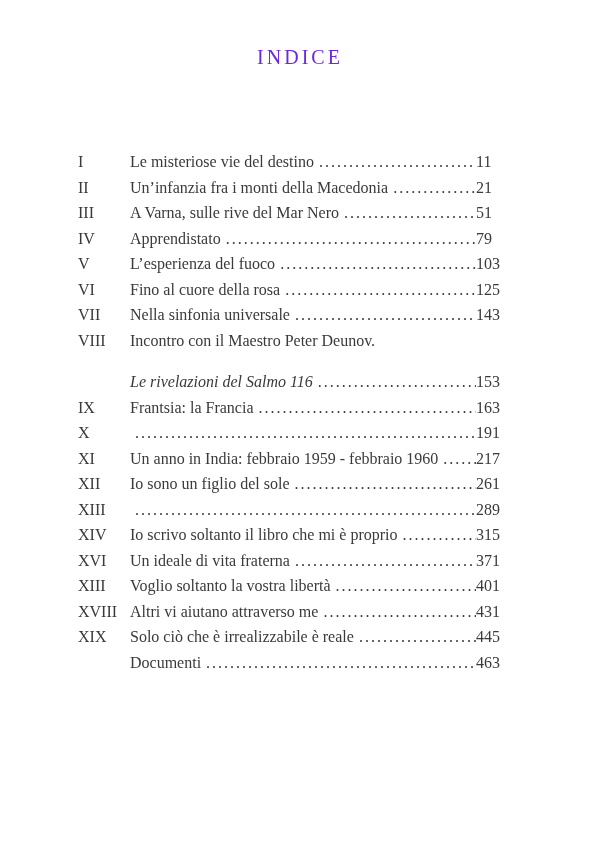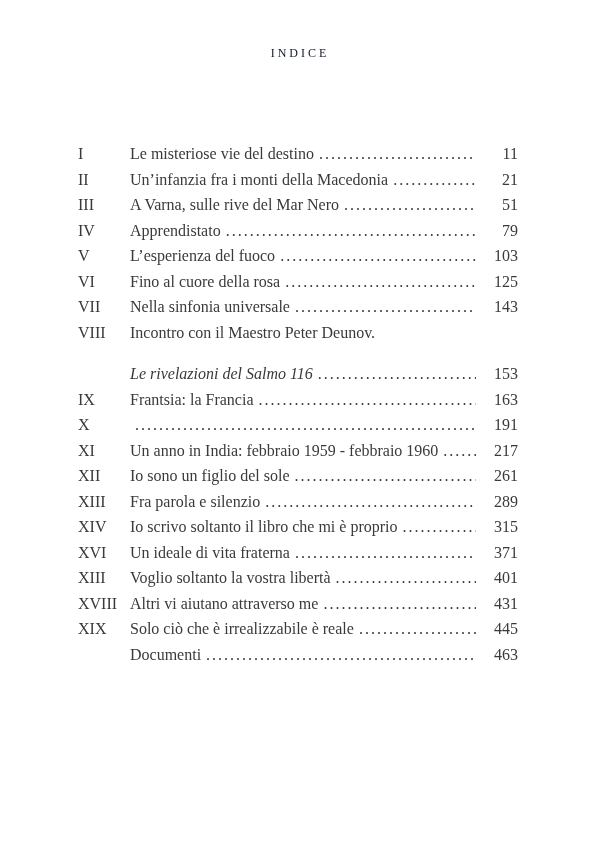--- a/index.html
+++ b/index.html
@@ -8,23 +8,23 @@
     width: 600px;
     height: 850px;
     background: #ffffff;
     color: #3a3a3a;
     font-family: "Liberation Serif", "DejaVu Serif", serif;
     overflow: hidden;
   }
   .page-title {
     padding-top: 46px;
     text-align: center;
-    font-size: 12px;
+    font-size: 20px;
     letter-spacing: 3px;
-    color: #0f172a;
+    color: #6d28d9;
   }
   .toc {
     margin: 80px 82px 0 78px;
   }
   .row {
     display: flex;
     align-items: baseline;
     line-height: 25.5px;
     font-size: 16px;
   }
@@ -45,21 +45,20 @@
     margin-left: 5px;
   }
   .dots::after {
     content: "..........................................................................";
     letter-spacing: 2px;
     color: #3a3a3a;
   }
   .pg {
     flex: 0 0 42px;
     width: 42px;
-    text-align: right;
   }
 </style>
 </head>
 <body>
 
 <div class="page">
 
   <div class="page-title">INDICE</div>
 
   <div class="toc">
@@ -146,21 +145,20 @@
 
     <div class="row">
       <span class="num">XII</span>
       <span class="t">Io sono un figlio del sole</span>
       <span class="dots"></span>
       <span class="pg">261</span>
     </div>
 
     <div class="row">
       <span class="num">XIII</span>
-      <span class="t">Fra parola e silenzio</span>
       <span class="dots"></span>
       <span class="pg">289</span>
     </div>
 
     <div class="row">
       <span class="num">XIV</span>
       <span class="t">Io scrivo soltanto il libro che mi è proprio</span>
       <span class="dots"></span>
       <span class="pg">315</span>
     </div>

